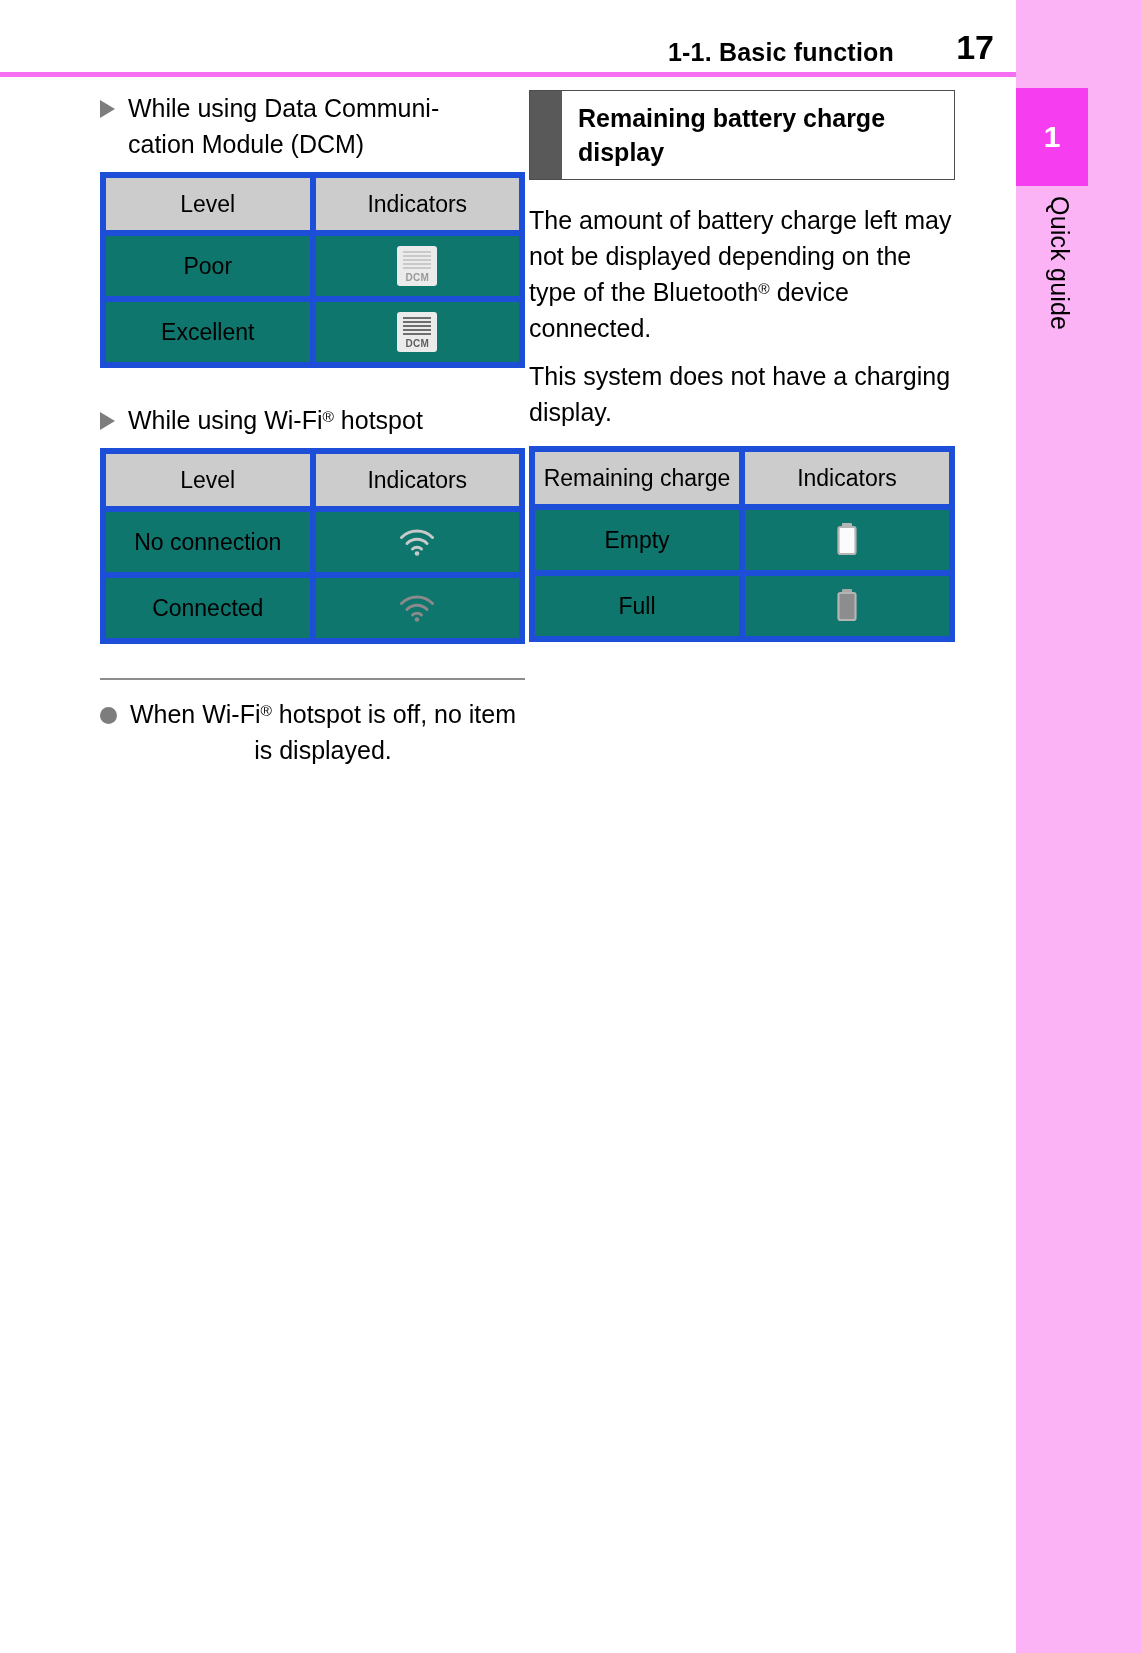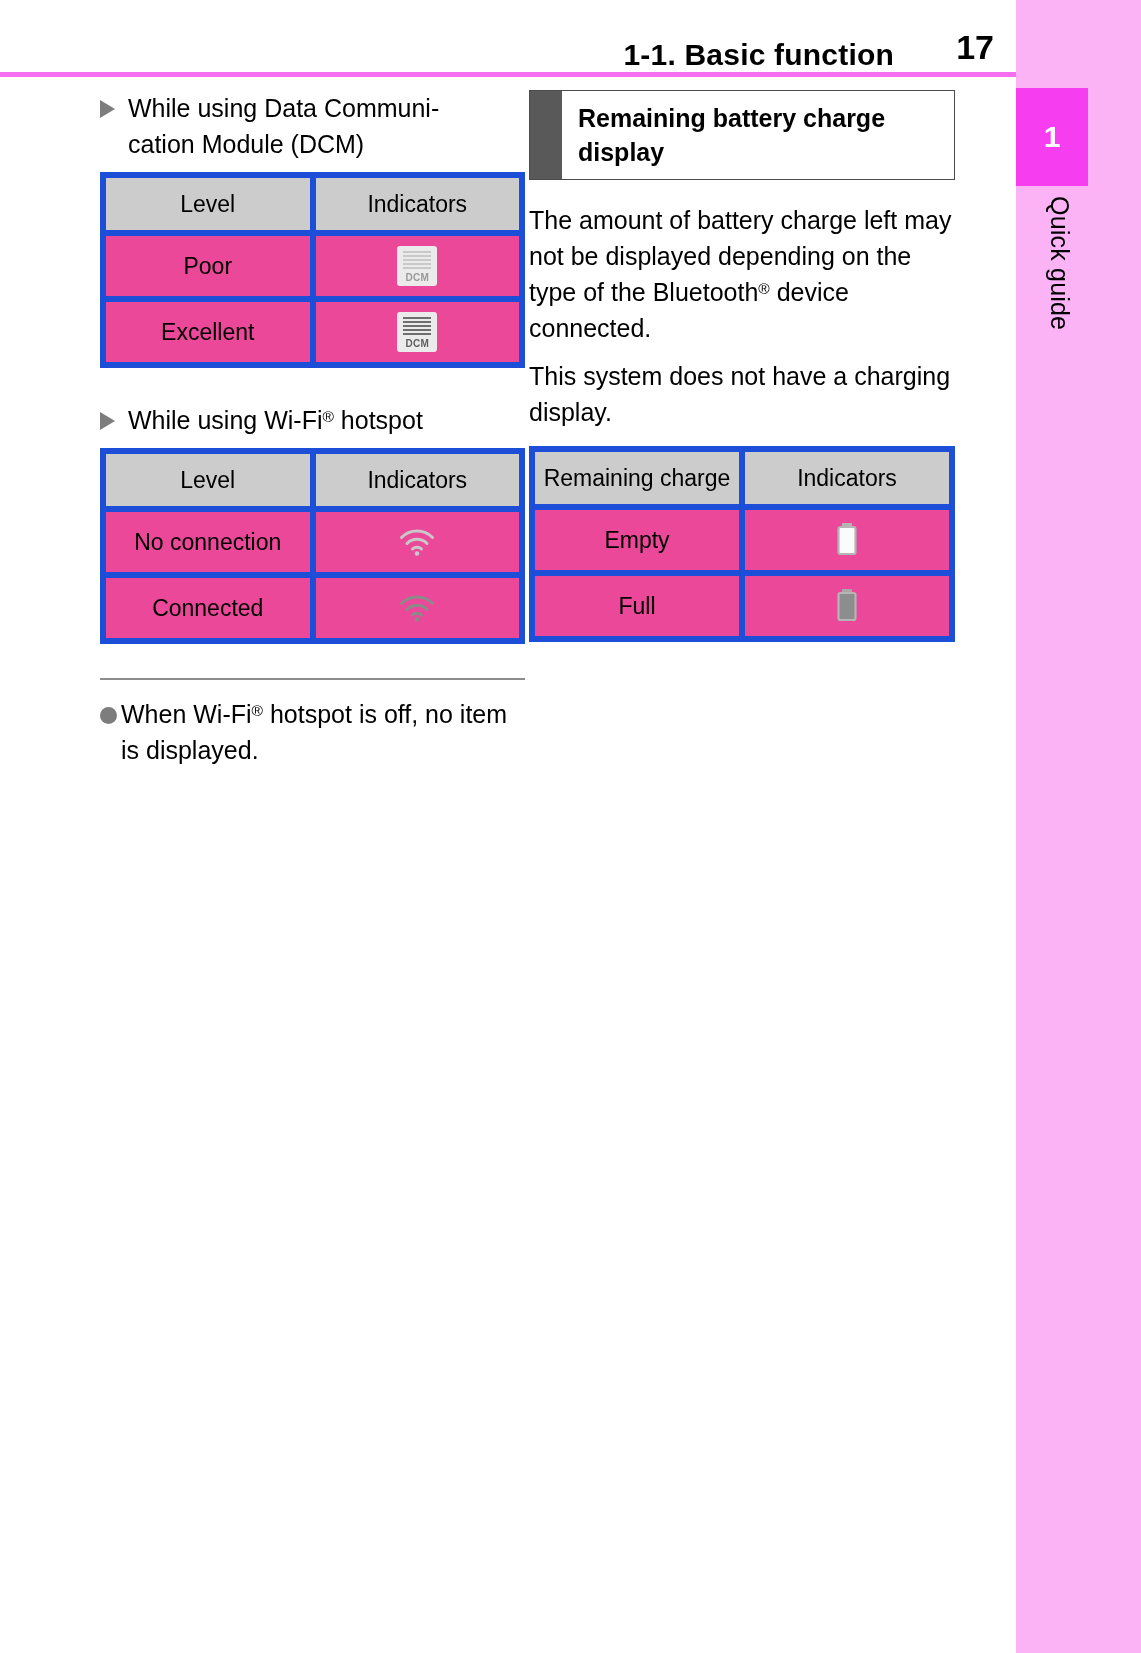--- a/index.html
+++ b/index.html
@@ -63,21 +63,21 @@
   #header {
     position: absolute;
     left: 0; top: 0;
     width: 1016px;
     height: 76px;
   }
   #header-title {
     position: absolute;
     right: 122px;
     top: 38px;
-    font-size: 30px;
+    font-size: 25px;
     font-weight: bold;
     letter-spacing: 0.2px;
   }
   #page-number {
     position: absolute;
     right: 22px;
     top: 28px;
     font-size: 34px;
     font-weight: bold;
   }
@@ -132,21 +132,21 @@
     vertical-align: middle;
     font-size: 23px;
     font-weight: normal;
     padding: 0;
   }
   table.ind-table th {
     background: #cccccc;
     height: 52px;
   }
   table.ind-table td {
-    background: #ec4899;
+    background: #0f766e;
     height: 60px;
   }
   .col-level { width: 50%; }
   .col-ind   { width: 50%; }
 
   
   .dcm-icon {
     display: inline-block;
     width: 40px;
     height: 40px;
@@ -190,20 +190,21 @@
   .sep-rule {
     height: 2px;
     background: #8c8c8c;
     margin: 34px 0 16px 0;
   }
   .bullet-note {
     display: flex;
     align-items: flex-start;
     font-size: 25px;
     line-height: 36px;
+    text-align: center;
   }
   .bullet-dot {
     flex: 0 0 auto;
     width: 17px; height: 17px;
     border-radius: 50%;
     background: #7d7d7d;
     margin-top: 11px;
     margin-right: 4px;
   }
   .bullet-text { flex: 1 1 auto; }

